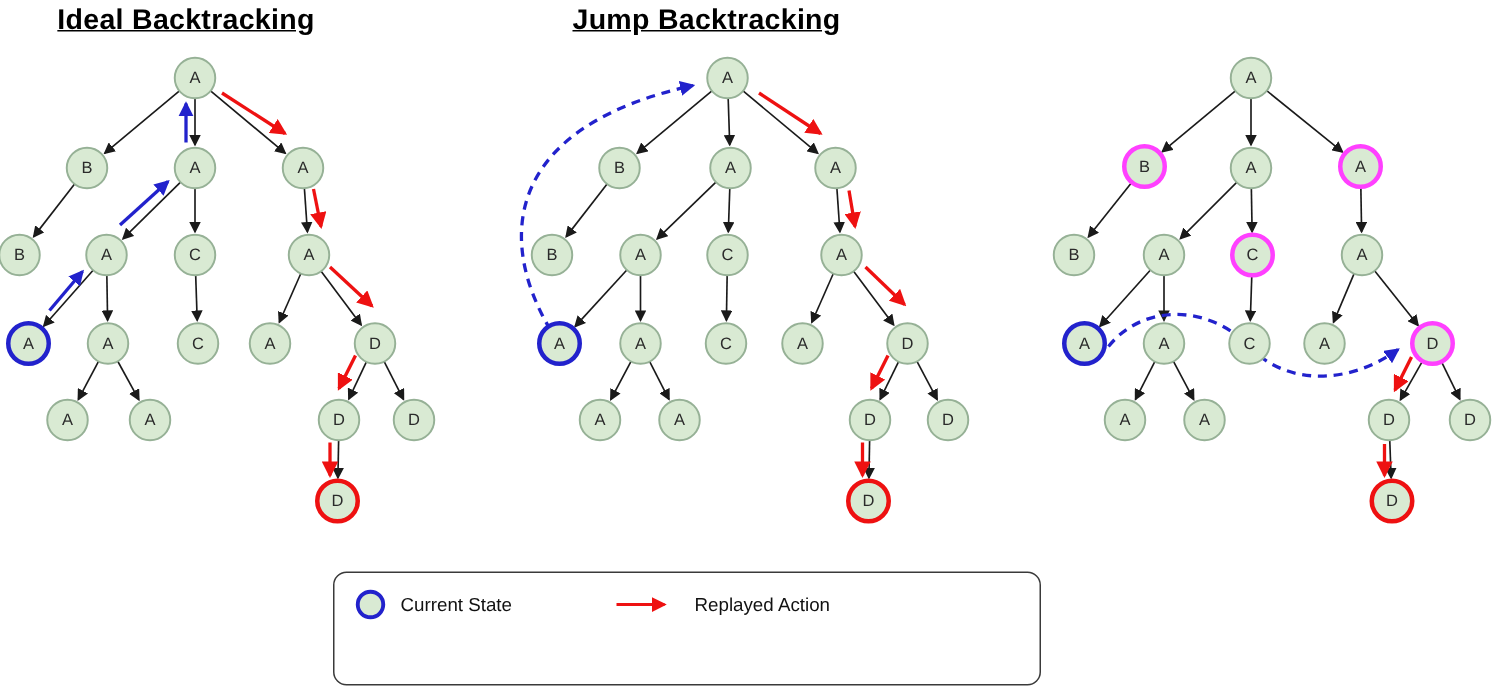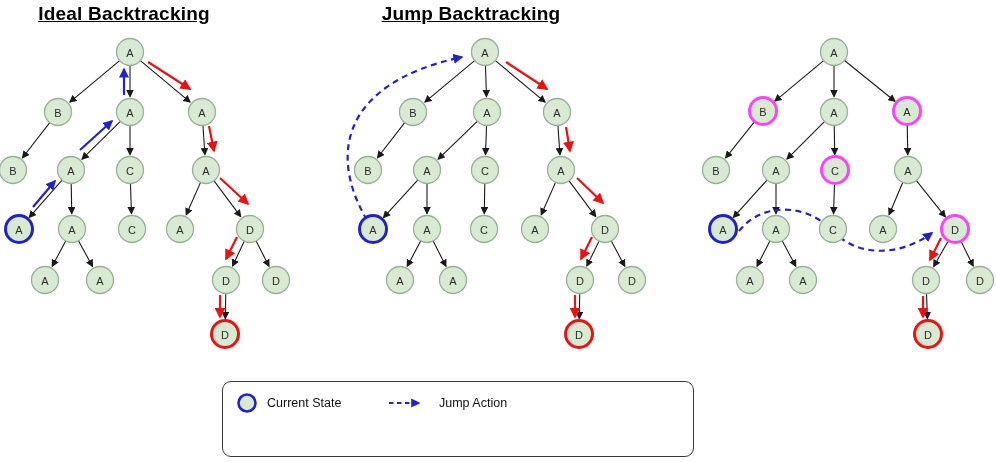--- a/index.html
+++ b/index.html
@@ -364,24 +364,24 @@
   <div class="legend">
 
     <div class="legend-item">
       <svg width="24" height="26">
         <circle cx="12" cy="13" r="8.5" class="lg-circle cur"></circle>
       </svg>
       <span class="lbl">Current State</span>
     </div>
 
 
-
-
     <div class="legend-item">
-      <svg width="44" height="14">
-        <line x1="2" y1="7" x2="32" y2="7" class="lg-line-dash" marker-end="url(#mk-blue)"></line>
+      <svg width="68" height="14">
+        <line x1="24" y1="7" x2="56" y2="7" class="lg-line-red" marker-end="url(#mk-red)"></line>
       </svg>
-      <span class="lbl">Jump Action</span>
+      <span class="lbl">Replayed Action</span>
     </div>
+
+
 
 
   </div>
 </div>
 
 </body></html>

